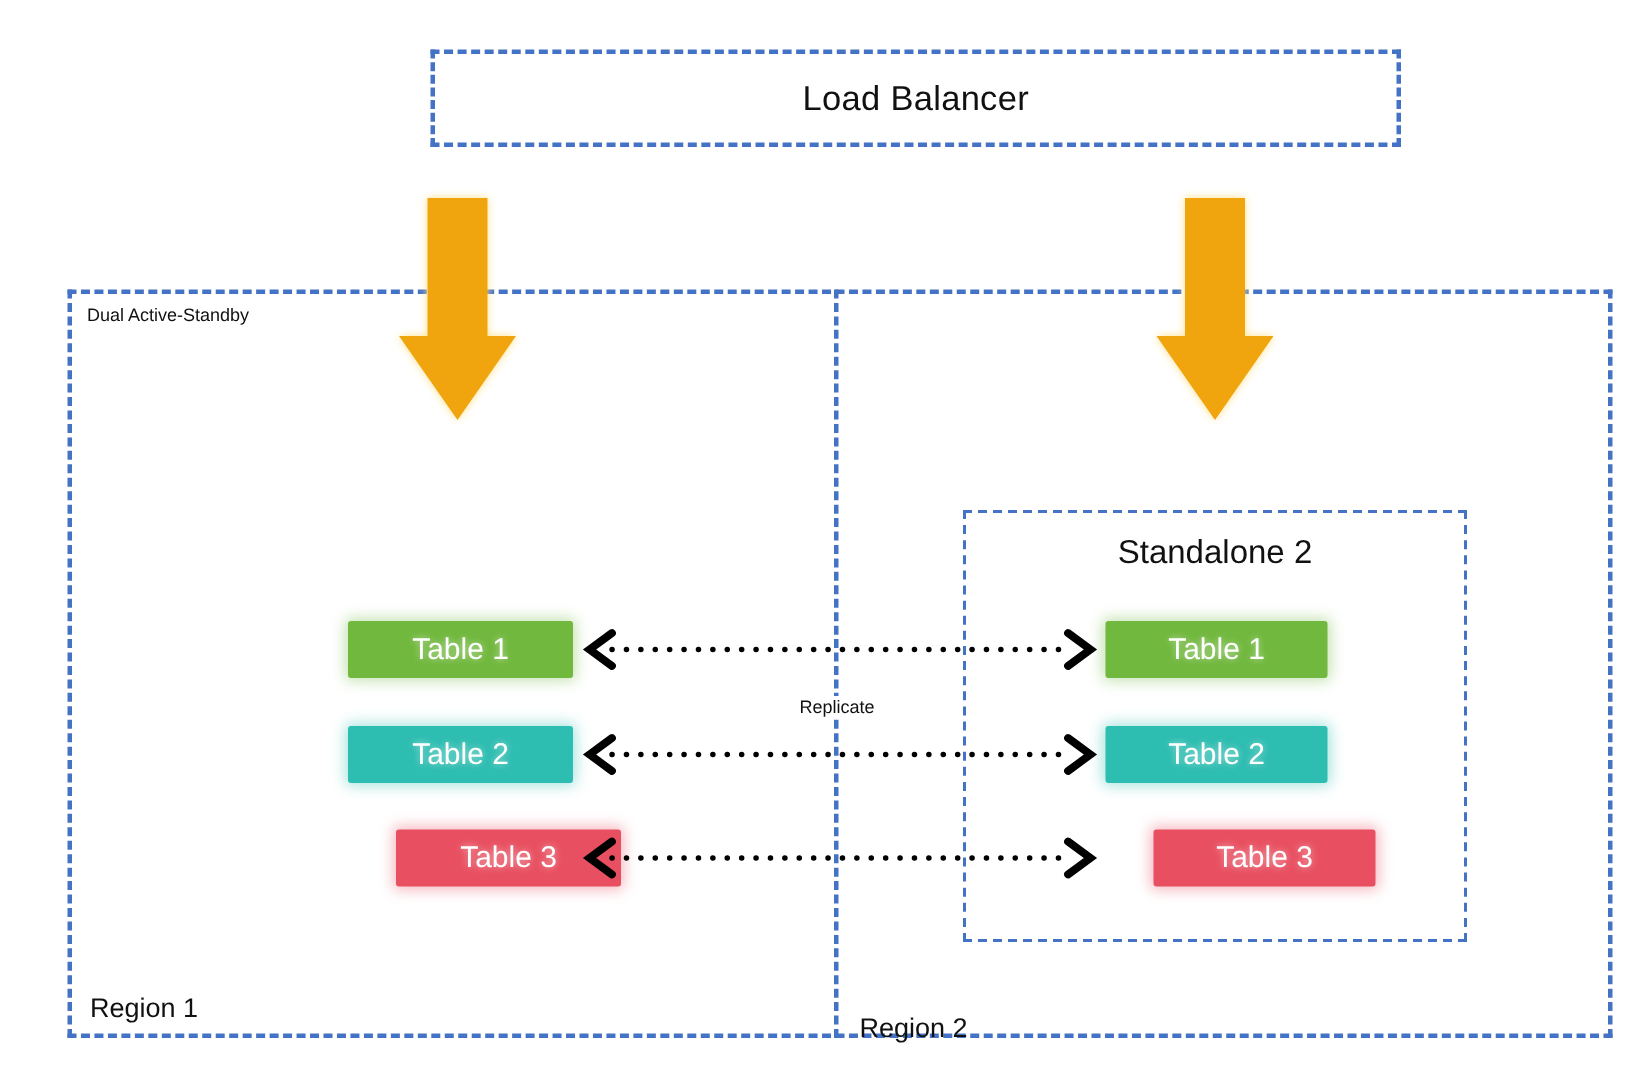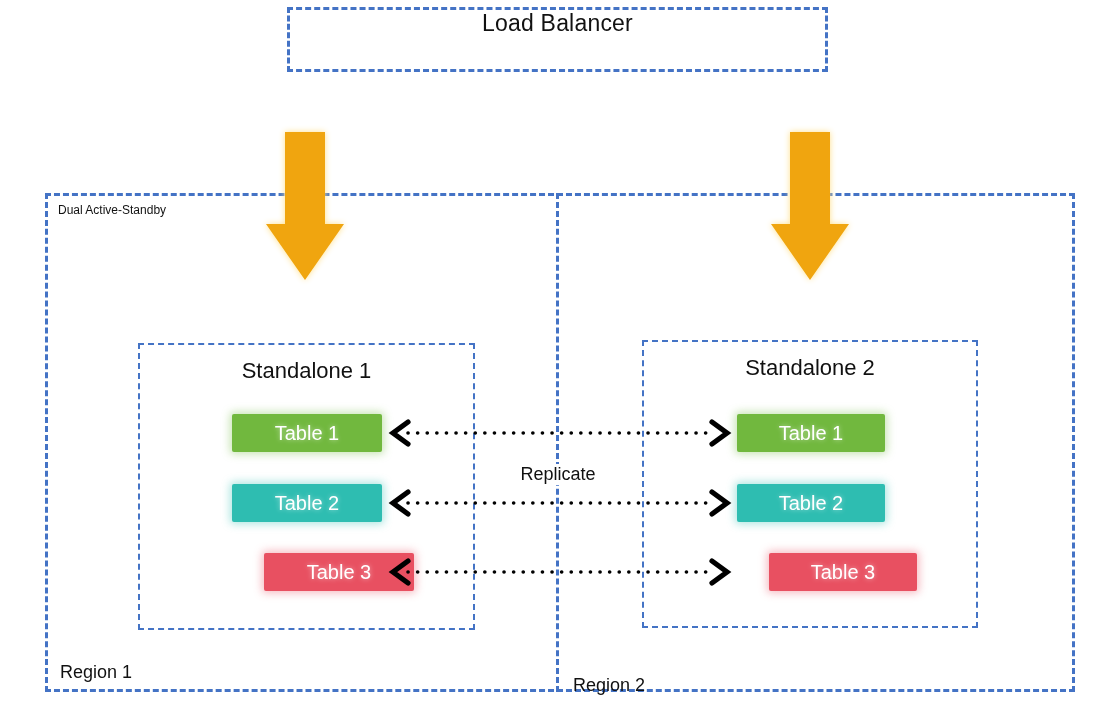--- a/index.html
+++ b/index.html
@@ -9,23 +9,23 @@
     height: 726px;
     background: #ffffff;
     overflow: hidden;
     font-family: "Liberation Sans", "DejaVu Sans", sans-serif;
     color: var(--ink, #111);
   }
   .abs { position: absolute; box-sizing: border-box; }
 
   
   .lb-box {
-    left: 287px; top: 7px; width: 541px; height: 65px;
+    left: 287px; top: 33px; width: 647px; height: 65px;
     border: 3px dashed var(--blue, #4473C5);
-    display: flex; justify-content: center;
+    display: flex; align-items: center; justify-content: center;
   }
   .lb-label { font-size: 23px; letter-spacing: 0.2px; }
 
   
   .group-box {
     left: 45px; top: 193px; width: 1030px; height: 499px;
     border: 3px dashed var(--blue, #4473C5);
   }
   .region-divider {
     left: 556px; top: 193px; width: 0; height: 499px;
@@ -75,21 +75,21 @@
     stroke: var(--connector, #000); stroke-width: 3.6;
     stroke-dasharray: 0.1 9.5; stroke-linecap: round; fill: none;
   }
   .chev {
     stroke: var(--connector, #000); stroke-width: 5.2;
     fill: none; stroke-linecap: round; stroke-linejoin: miter;
   }
 
   .replicate-label {
     left: 558px; top: 464px; transform: translateX(-50%);
-    font-size: 18px; background: #fff; padding: 0 3px;
+    font-size: 12px; background: #fff; padding: 0 3px;
   }
 </style>
 </head>
 <body>
 
 <div id="canvas">
 
   <div class="abs lb-box">
     <span class="lb-label">Load Balancer</span>
   </div>
@@ -100,23 +100,20 @@
   <div class="abs region-label r1">Region 1</div>
   <div class="abs region-label r2">Region 2</div>
 
   <svg class="down-arrow a1" width="78" height="150" viewBox="0 0 78 150">
     <polygon points="19,1 59,1 59,93 78,93 39,149 0,93 19,93" fill="#F0A50F"></polygon>
   </svg>
   <svg class="down-arrow a2" width="78" height="150" viewBox="0 0 78 150">
     <polygon points="19,1 59,1 59,93 78,93 39,149 0,93 19,93" fill="#F0A50F"></polygon>
   </svg>
 
-  <div class="abs standalone-box s1">
-    <div class="standalone-title">Standalone 1</div>
-  </div>
   <div class="table-chip chip-l row1" style="background-color: rgb(113, 184, 62); box-shadow: rgba(113, 184, 62, 0.4) 0px 0px 9px 2px;">Table 1</div>
   <div class="table-chip chip-l row2" style="background-color: rgb(46, 189, 177); box-shadow: rgba(46, 189, 177, 0.4) 0px 0px 9px 2px;">Table 2</div>
   <div class="table-chip chip-l row3" style="background-color: rgb(232, 80, 97); box-shadow: rgba(232, 80, 97, 0.4) 0px 0px 9px 2px;">Table 3</div>
 
   <div class="abs standalone-box s2">
     <div class="standalone-title">Standalone 2</div>
   </div>
   <div class="table-chip chip-r row1" style="background-color: rgb(113, 184, 62); box-shadow: rgba(113, 184, 62, 0.4) 0px 0px 9px 2px;">Table 1</div>
   <div class="table-chip chip-r row2" style="background-color: rgb(46, 189, 177); box-shadow: rgba(46, 189, 177, 0.4) 0px 0px 9px 2px;">Table 2</div>
   <div class="table-chip chip-r row3" style="background-color: rgb(232, 80, 97); box-shadow: rgba(232, 80, 97, 0.4) 0px 0px 9px 2px;">Table 3</div>

